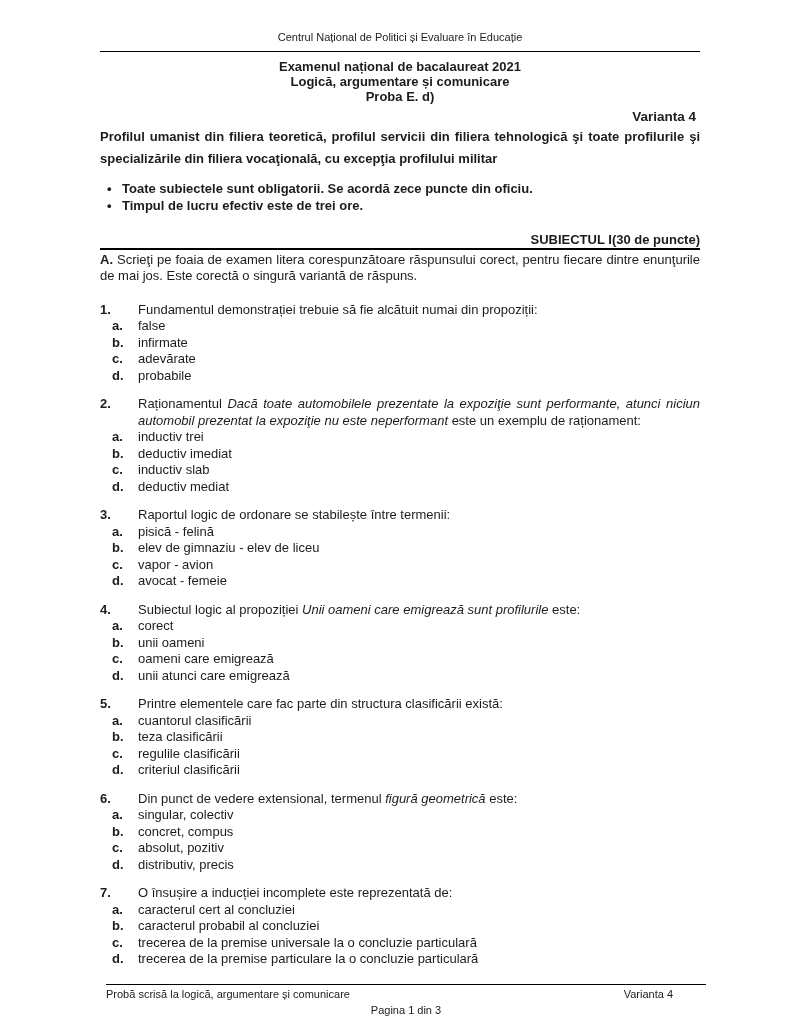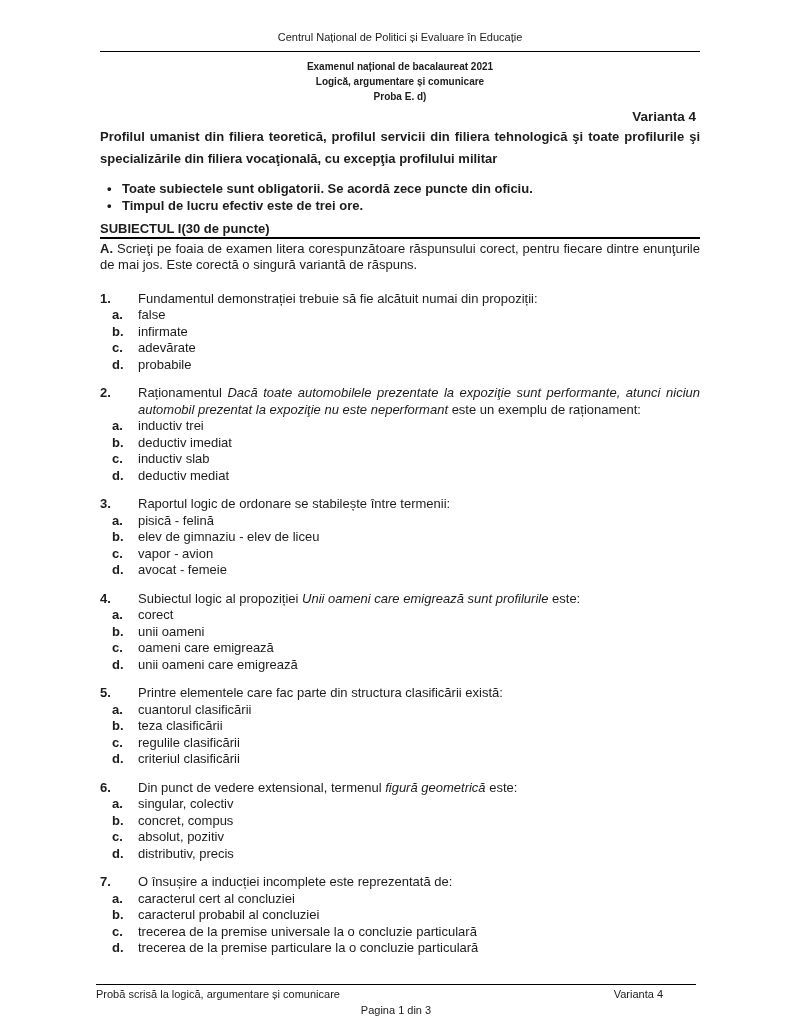--- a/index.html
+++ b/index.html
@@ -22,21 +22,21 @@
     text-align: center;
     font-size: 11px;
     line-height: 13px;
     border-bottom: 1px solid #000;
     padding-bottom: 7px;
   }
   .title-block {
     margin-top: 7px;
     text-align: center;
     font-weight: bold;
-    font-size: 10px;
+    font-size: 13px;
     line-height: 15px;
   }
   .variant-row {
     margin-top: 5px;
     text-align: right;
     font-weight: bold;
     font-size: 13.5px;
     padding-right: 4px;
   }
   .profile-note {
@@ -45,23 +45,23 @@
     line-height: 22px;
   }
   .bullets {
     margin-top: 10px;
     list-style: none;
     font-weight: bold;
   }
   .bullet-item { display: flex; line-height: 17px; }
   .bullet-dot { width: 15px; margin-left: 7px; flex-shrink: 0; }
   .subject-row {
-    margin-top: 7px;
+    margin-top: 18px;
     display: flex;
-    justify-content: flex-start;
+    justify-content: flex-end;
     font-weight: bold;
     border-bottom: 2px solid #000;
     padding-bottom: 1px;
     line-height: 15px;
   }
   .section-a {
     margin-top: 2px;
     text-align: justify;
   }
   .section-a-label { font-weight: bold; }
@@ -69,21 +69,21 @@
   .question:first-child { margin-top: 17px; }
   .q-head { display: flex; }
   .q-num { width: 38px; flex-shrink: 0; font-weight: bold; }
   .q-text { flex: 1; text-align: justify; }
   .q-italic { font-style: italic; }
   .option { display: flex; }
   .opt-letter { margin-left: 12px; width: 26px; flex-shrink: 0; font-weight: bold; }
   .opt-text { flex: 1; }
   .footer {
     position: absolute;
-    left: 96px; top: 984px;
+    left: 106px; top: 984px;
     width: 600px;
     font-size: 11px;
     line-height: 14px;
   }
   .footer-row {
     border-top: 1px solid #000;
     padding-top: 2px;
     display: flex;
     justify-content: space-between;
   }
@@ -216,21 +216,21 @@
           <div class="option">
             <span class="opt-letter">b.</span>
             <span class="opt-text">unii oameni</span>
           </div>
           <div class="option">
             <span class="opt-letter">c.</span>
             <span class="opt-text">oameni care emigrează</span>
           </div>
           <div class="option">
             <span class="opt-letter">d.</span>
-            <span class="opt-text">unii oameni care emigrează</span>
+            <span class="opt-text">unii atunci care emigrează</span>
           </div>
         </div>
   </div>
 
   <div class="question">
     <div class="q-head">
       <span class="q-num">5.</span>
       <span class="q-text"><span class="q-pre">Printre elementele care fac parte din structura clasificării există:</span><span class="q-italic"></span><span class="q-post"></span></span>
     </div>
     <div class="options">

